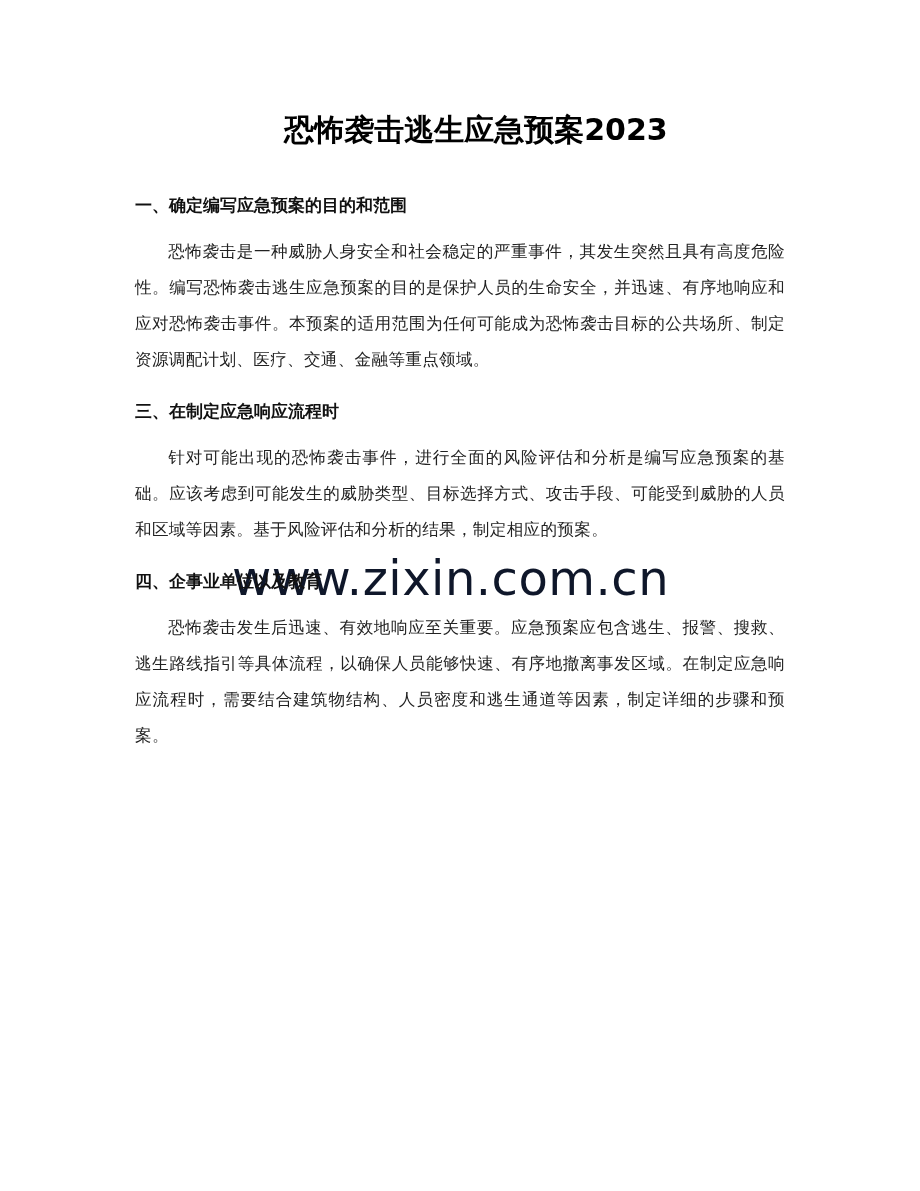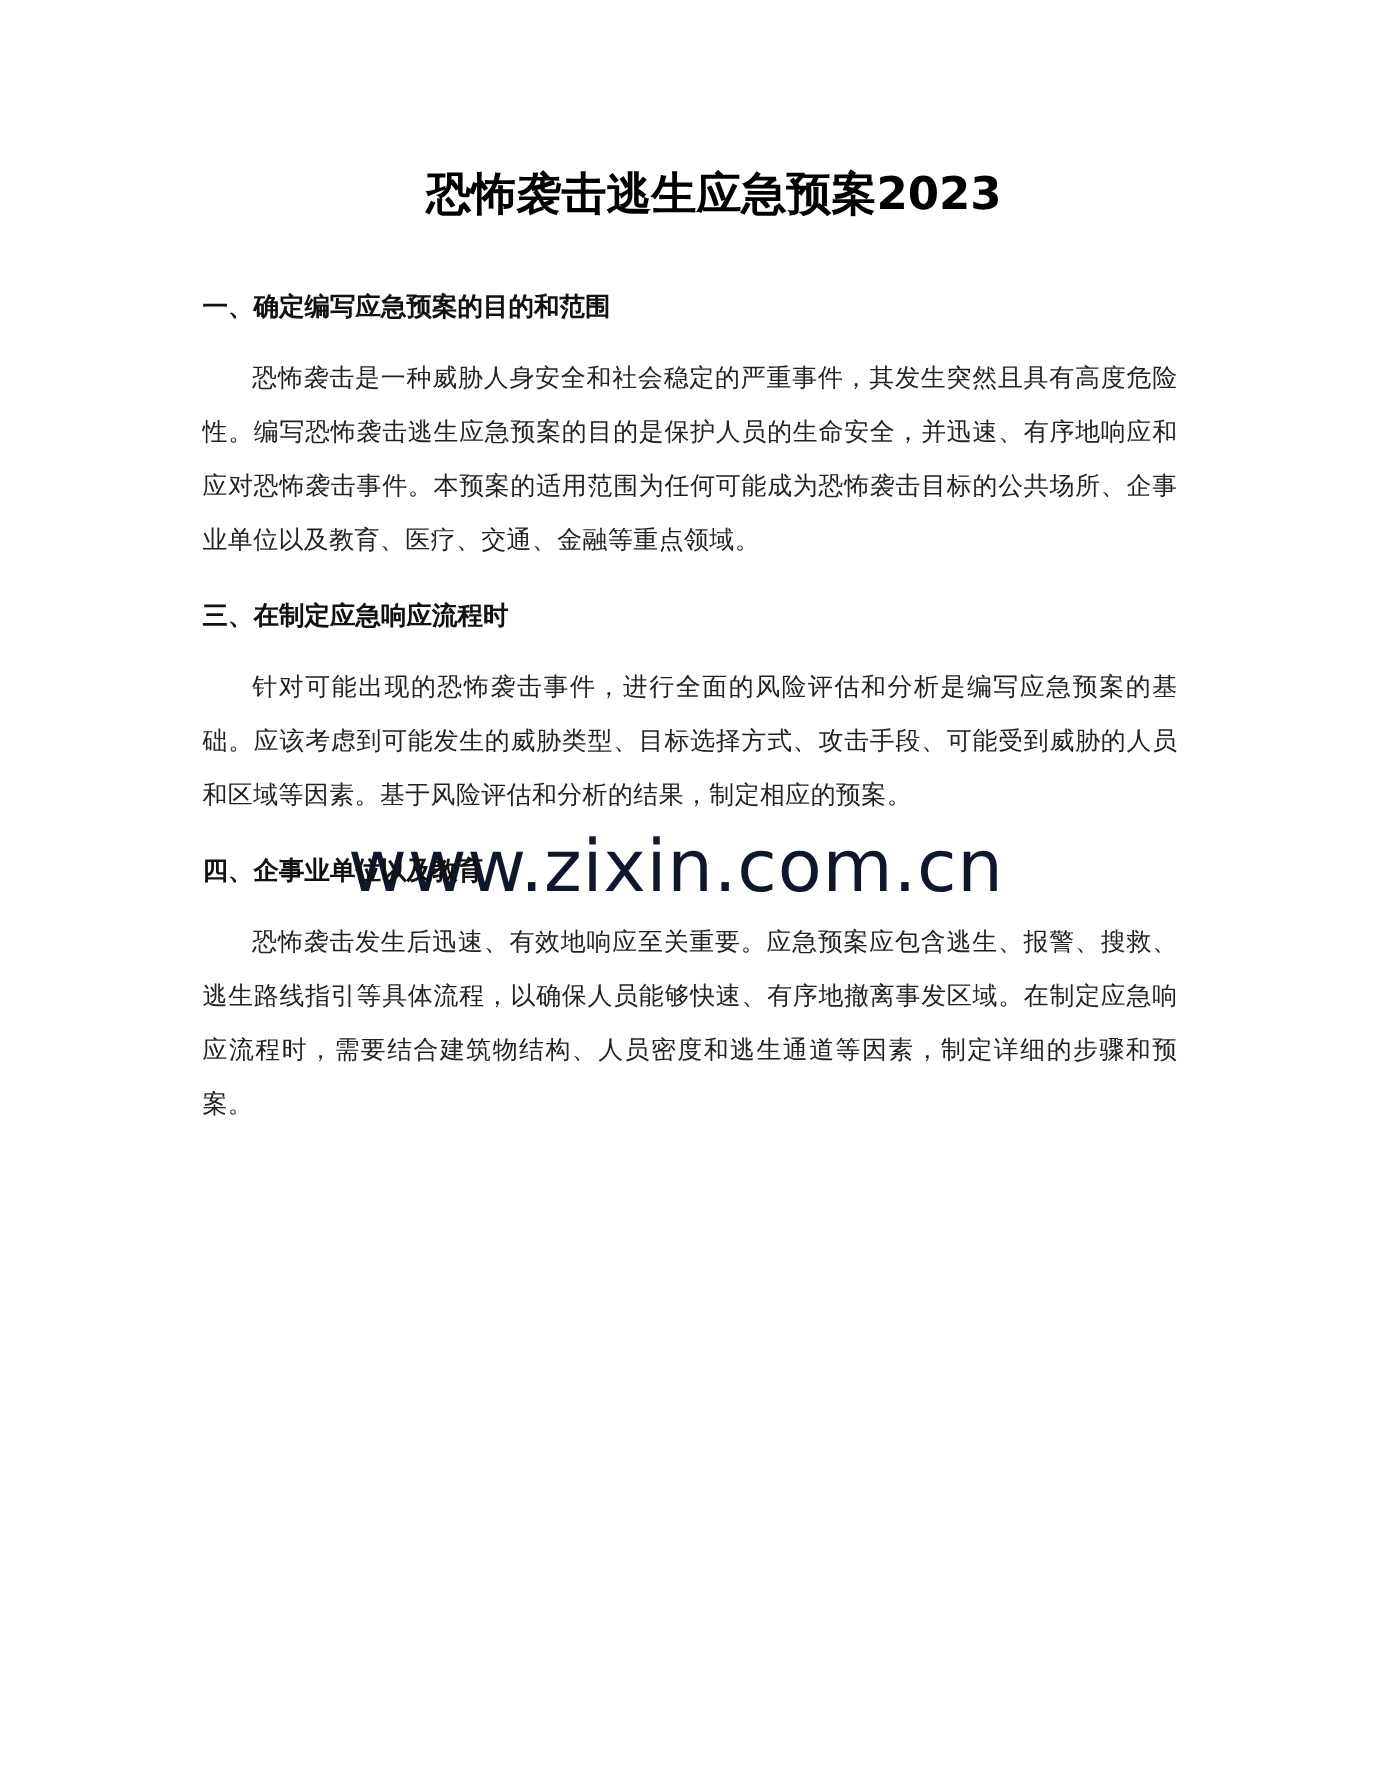--- a/index.html
+++ b/index.html
@@ -79,21 +79,21 @@
 <div class="page">
 
   <div class="watermark">www.zixin.com.cn</div>
 
   <h1 class="doc-title">恐怖袭击逃生应急预案2023</h1>
 
   <div class="content">
 
     <section>
       <h2 class="section-heading">一、确定编写应急预案的目的和范围</h2>
-      <p class="section-body">恐怖袭击是一种威胁人身安全和社会稳定的严重事件，其发生突然且具有高度危险性。编写恐怖袭击逃生应急预案的目的是保护人员的生命安全，并迅速、有序地响应和应对恐怖袭击事件。本预案的适用范围为任何可能成为恐怖袭击目标的公共场所、企事业单位以及教育、医疗、交通、金融等重点领域。</p>
+      <p class="section-body">恐怖袭击是一种威胁人身安全和社会稳定的严重事件，其发生突然且具有高度危险性。编写恐怖袭击逃生应急预案的目的是保护人员的生命安全，并迅速、有序地响应和应对恐怖袭击事件。本预案的适用范围为任何可能成为恐怖袭击目标的公共场所、制定资源调配计划、医疗、交通、金融等重点领域。</p>
     </section>
 
 
     <section>
       <h2 class="section-heading">三、在制定应急响应流程时</h2>
       <p class="section-body">针对可能出现的恐怖袭击事件，进行全面的风险评估和分析是编写应急预案的基础。应该考虑到可能发生的威胁类型、目标选择方式、攻击手段、可能受到威胁的人员和区域等因素。基于风险评估和分析的结果，制定相应的预案。</p>
     </section>
 
     <section>
       <h2 class="section-heading">四、企事业单位以及教育</h2>

